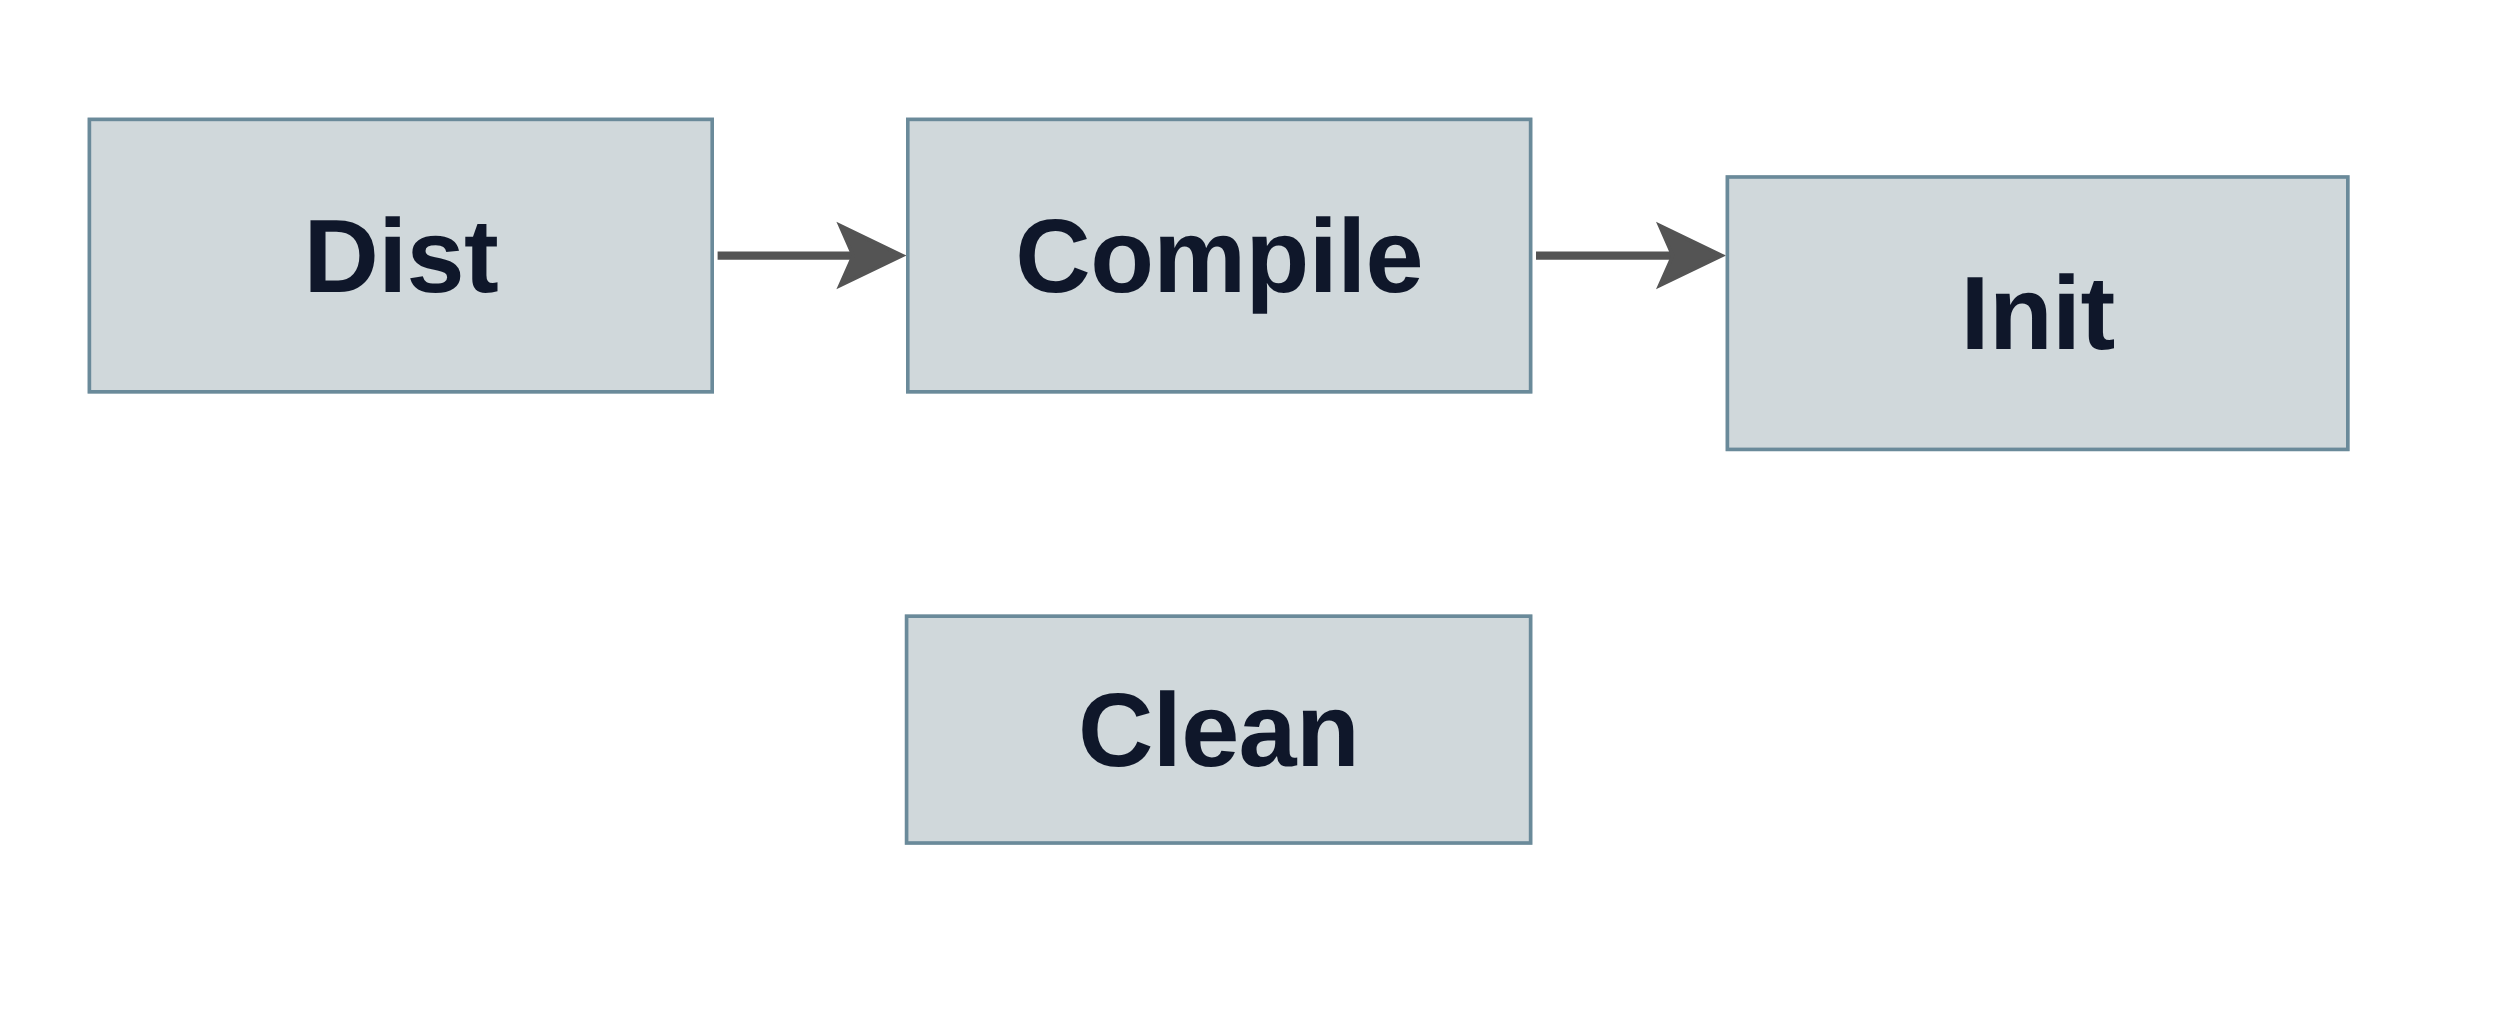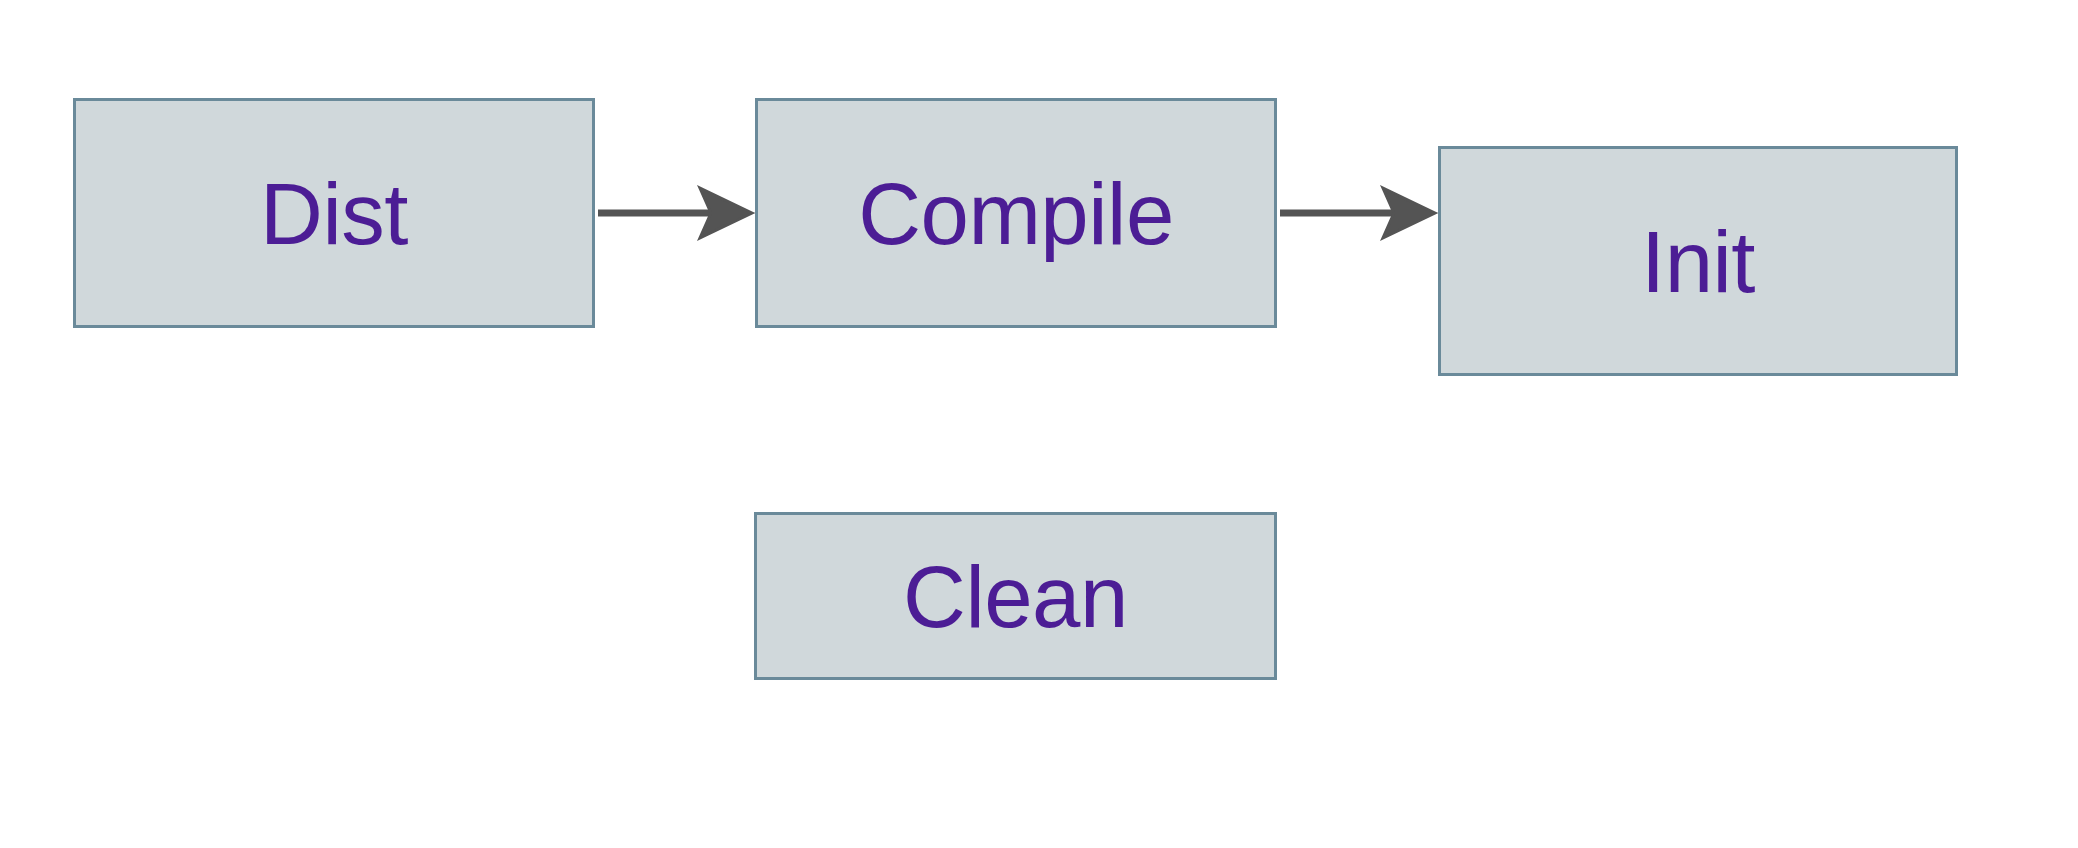--- a/index.html
+++ b/index.html
@@ -24,23 +24,23 @@
     background: #d0d8db;
     border: 3px solid #6a8a9a;
     display: flex;
     align-items: center;
     justify-content: center;
     cursor: default;
   }
   .node-label {
     font-family: "Liberation Sans", sans-serif;
     font-size: 87px;
-    font-weight: 400;
+    font-weight: 700;
     line-height: 1;
-    color: #4c1d95;
+    color: #0f172a;
     letter-spacing: -0.5px;
     white-space: nowrap;
     user-select: none;
   }
   .edge-layer {
     position: absolute;
     left: 0;
     top: 0;
     width: 2078px;
     height: 848px;
@@ -48,21 +48,21 @@
   }
   .edge-layer path,
   .edge-layer polygon {
     pointer-events: auto;
   }
 
   
   #node-dist    { left: 73px;   top: 98px;  width: 522px; height: 230px; }
   #node-compile { left: 755px;  top: 98px;  width: 522px; height: 230px; }
   #node-init    { left: 1438px; top: 98px;  width: 520px; height: 230px; margin-top: 48px; }
-  #node-clean   { left: 754px;  top: 512px; width: 523px; height: 168px; }
+  #node-clean   { left: 754px;  top: 512px; width: 523px; height: 192px; }
 </style>
 </head>
 <body>
 
 <div id="canvas">
 
   <svg class="edge-layer" viewBox="0 0 2078 848" width="2078" height="848" xmlns="http://www.w3.org/2000/svg">
 
     <g>
       <line x1="598" y1="213" x2="718" y2="213" stroke="#545454" stroke-width="7" stroke-linecap="butt"></line>

